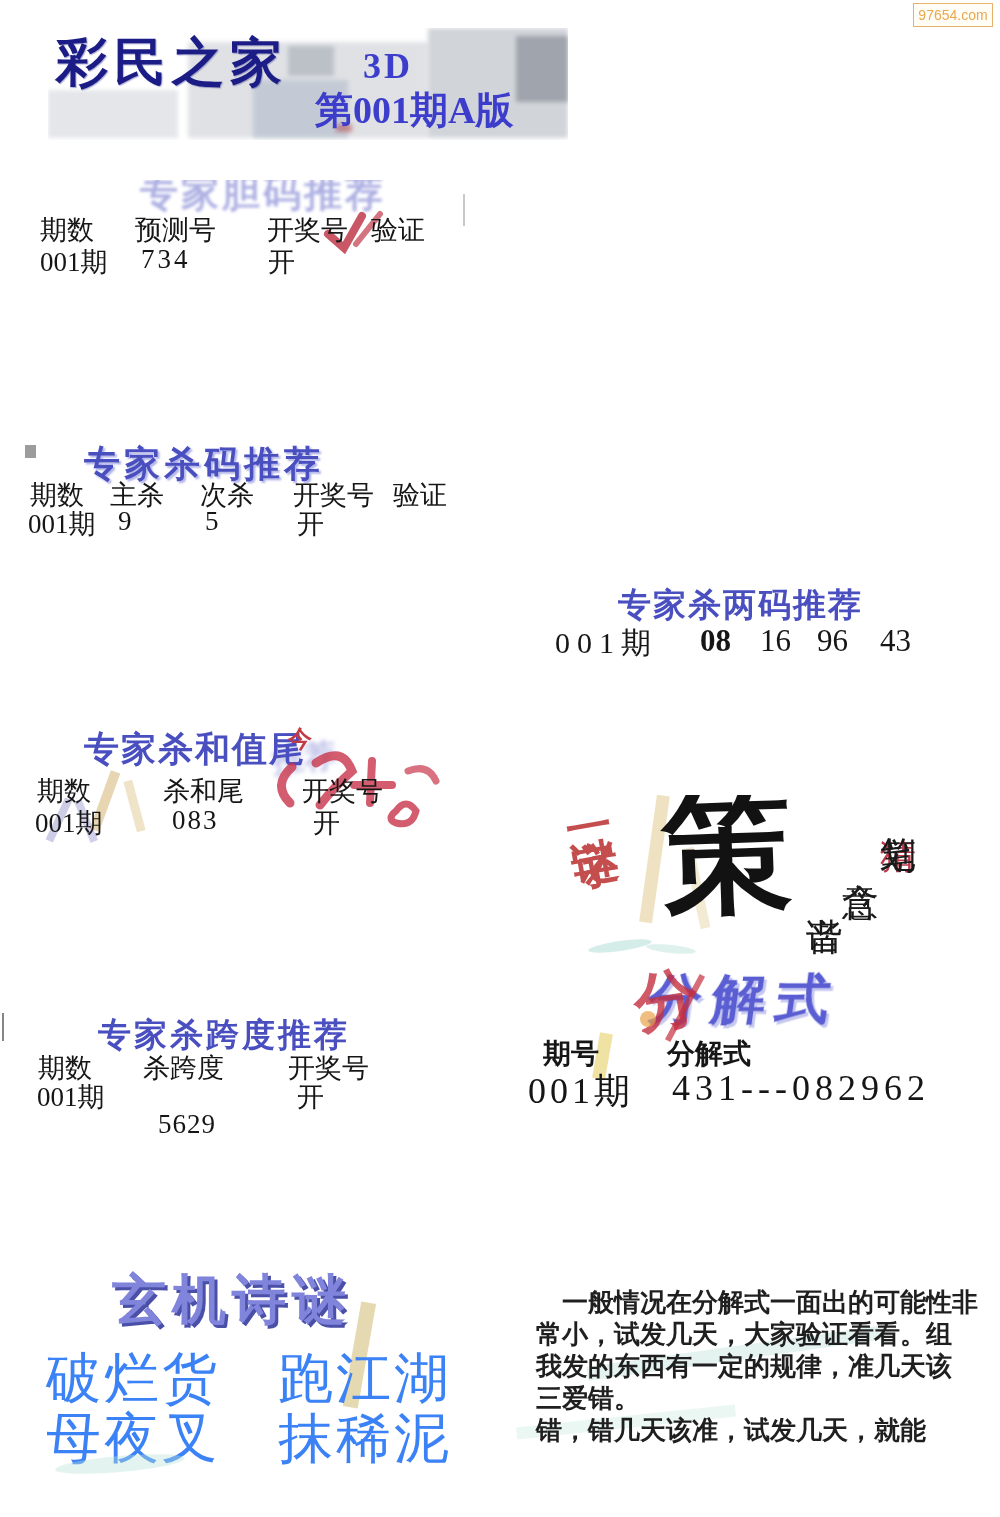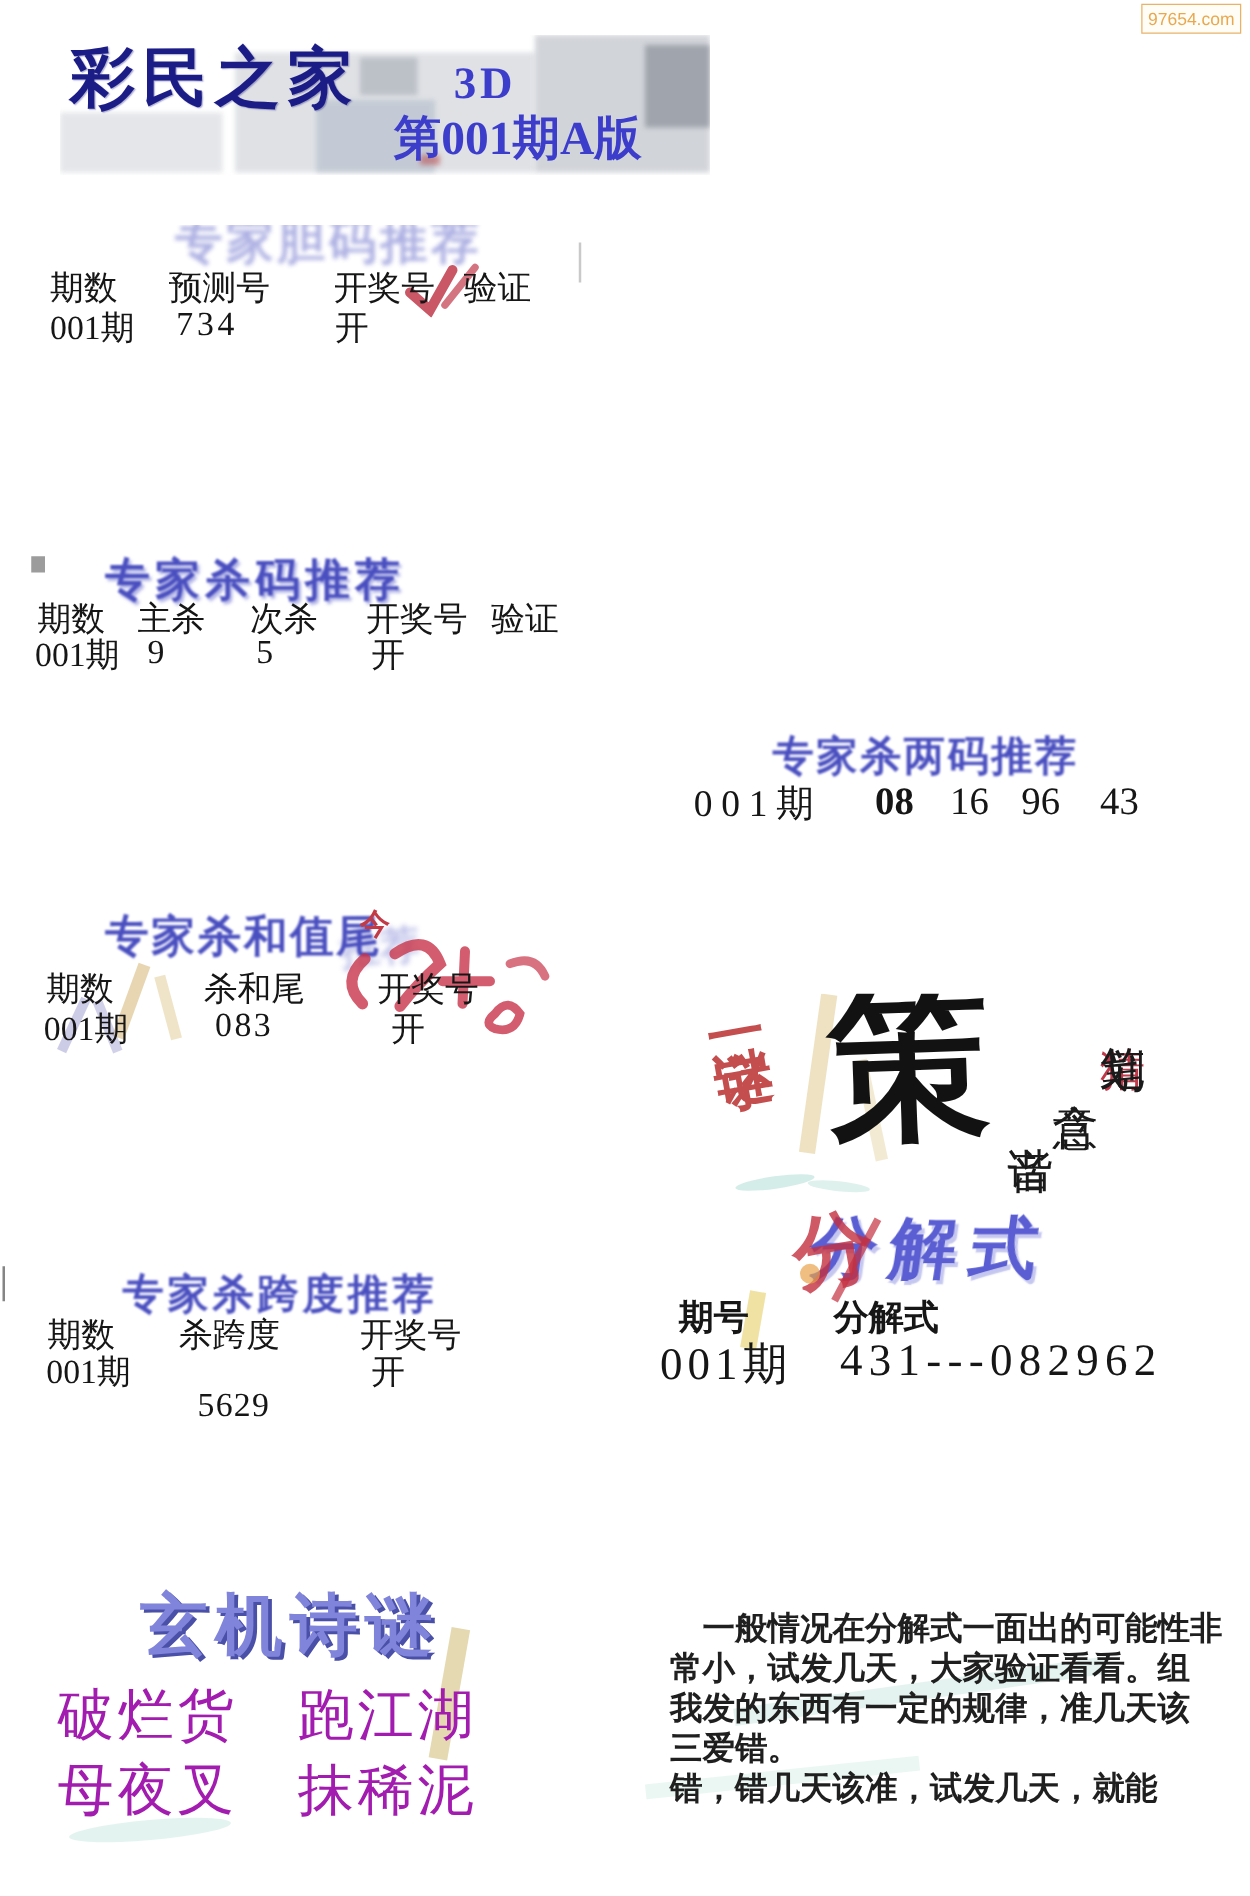--- a/index.html
+++ b/index.html
@@ -13,21 +13,21 @@
   .ghost{opacity:.45;filter:blur(1.5px);}
   .blur1{filter:blur(0.7px);}
   .decor{position:absolute;pointer-events:none;}
   .vtext{writing-mode:vertical-rl;text-orientation:upright;white-space:nowrap;}
   .photo-block{position:absolute;filter:blur(2px);}
   #note-box{position:absolute;left:536px;top:1286px;width:432px;
         font-family:"Liberation Sans",sans-serif;font-weight:bold;font-size:26px;
         line-height:32px;color:#1f1f1f;}
   .note-line{white-space:nowrap;}
   .red-hl{color:#cc4433;}
-  .poem-line{position:absolute;white-space:nowrap;font-size:45px;color:#a21caf;
+  .poem-line{position:absolute;white-space:nowrap;font-size:55px;color:#3b82f6;
         letter-spacing:3px;font-family:Liberation Serif, serif;}
 </style>
 </head>
 <body>
 
 <div id="page">
 
   <div class="abs" style="left:913px;top:3px;width:78px;height:22px;border:1px solid #e8b26a;background:#fffdf6;
               color:#e8a84f;font-family:'Liberation Sans',sans-serif;font-size:14px;line-height:22px;
               text-align:center;">97654.com</div>

